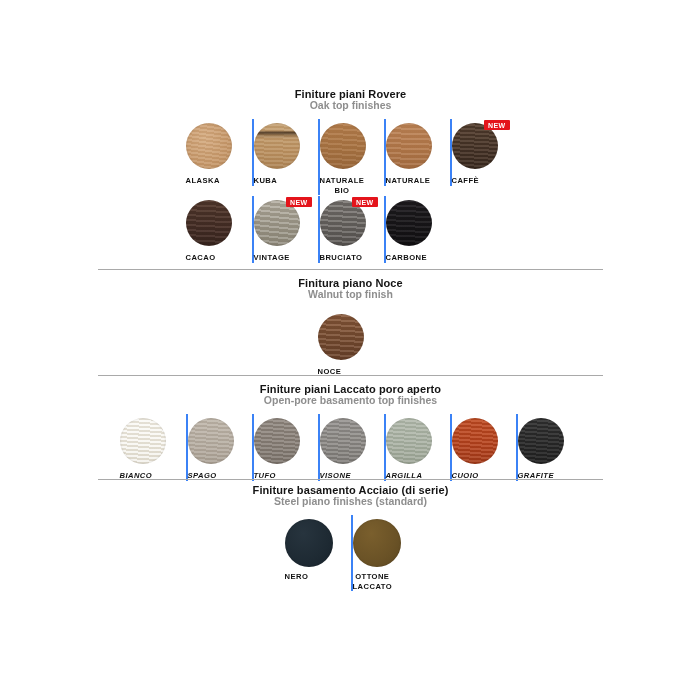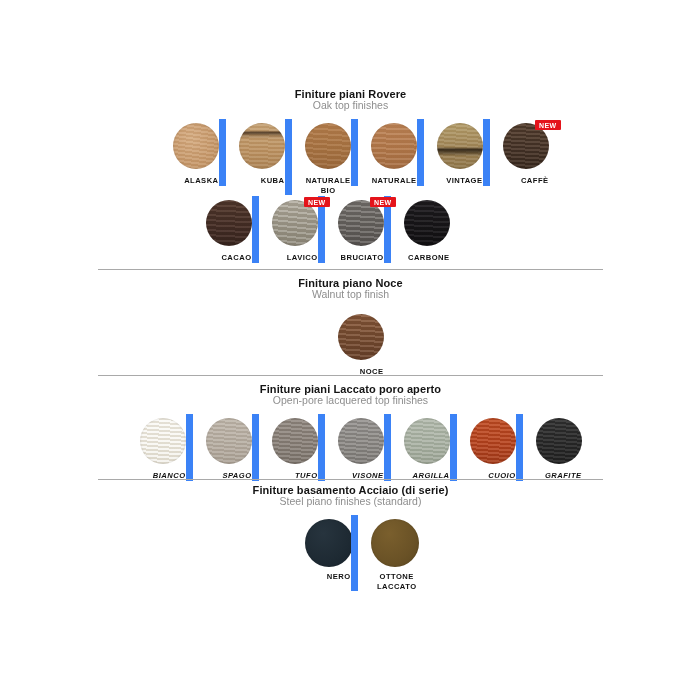--- a/index.html
+++ b/index.html
@@ -34,21 +34,21 @@
   }
   .sec-title {
     font-size: 11px;
     font-weight: bold;
     color: #141414;
     letter-spacing: 0.1px;
     display: block;
   }
   .sec-sub {
     font-size: 10.5px;
-    font-weight: normal;
+    font-weight: bold;
     color: #8e8e8e;
     display: block;
     margin-top: 0px;
   }
 
   .rule {
     position: absolute;
     left: 98px;
     width: 505px;
     height: 0;
@@ -59,26 +59,26 @@
   .row {
     display: flex;
     justify-content: center;
     align-items: flex-start;
   }
   .cell {
     position: relative;
     width: 66px;
     display: flex;
     flex-direction: column;
-    align-items: flex-end;
+    align-items: flex-start;
     padding-top: 4px;
     box-sizing: border-box;
   }
   .cell + .cell {
-    border-left: 7px solid #3b82f6;
+    border-left: 2px solid #3b82f6;
   }
 
   .swatch-wrap {
     position: relative;
     width: 46px;
     height: 46px;
   }
   .swatch {
     width: 46px;
     height: 46px;
@@ -161,29 +161,20 @@
 
       <div class="cell">
         <div class="swatch-wrap">
           <span class="swatch" style="background:
                   repeating-linear-gradient(2deg, rgba(255,255,255,0.10) 0 2px, rgba(95,58,28,0.10) 2px 5px),
                   linear-gradient(180deg, #bd8355 0%, #b3784a 55%, #a66e42 100%);"></span>
         </div>
         <div class="label">NATURALE</div>
       </div>
 
-      <div class="cell">
-        <div class="swatch-wrap">
-          <span class="swatch" style="background:
-                  linear-gradient(180deg, rgba(0,0,0,0) 0%, rgba(0,0,0,0) 52%, rgba(40,30,18,0.88) 58%, rgba(40,30,18,0.55) 64%, rgba(0,0,0,0) 72%),
-                  repeating-linear-gradient(5deg, rgba(255,255,255,0.10) 0 2px, rgba(110,85,45,0.10) 2px 4px),
-                  linear-gradient(180deg, #b39c69 0%, #9e8355 58%, #8d7448 100%);"></span>
-        </div>
-        <div class="label">VINTAGE</div>
-      </div>
 
       <div class="cell">
         <div class="swatch-wrap">
           <span class="swatch" style="background:
                   repeating-linear-gradient(4deg, rgba(255,255,255,0.07) 0 2px, rgba(0,0,0,0.16) 2px 4px),
                   linear-gradient(180deg, #584130 0%, #4b372a 55%, #3e2d21 100%);"></span>
           <span class="badge">NEW</span>
         </div>
         <div class="label">CAFFÈ</div>
       </div>
@@ -201,21 +192,21 @@
         <div class="label">CACAO</div>
       </div>
 
       <div class="cell">
         <div class="swatch-wrap">
           <span class="swatch" style="background:
                   repeating-linear-gradient(6deg, rgba(255,255,255,0.16) 0 2px, rgba(90,82,66,0.18) 2px 5px),
                   linear-gradient(180deg, #b3ada0 0%, #a09b8d 52%, #8f8a7c 100%);"></span>
           <span class="badge">NEW</span>
         </div>
-        <div class="label">LAVICO</div>
+        <div class="label">VINTAGE</div>
       </div>
 
       <div class="cell">
         <div class="swatch-wrap">
           <span class="swatch" style="background:
                   repeating-linear-gradient(4deg, rgba(255,255,255,0.12) 0 2px, rgba(30,28,26,0.20) 2px 5px),
                   linear-gradient(180deg, #7b7773 0%, #6e6a66 52%, #5e5a57 100%);"></span>
           <span class="badge">NEW</span>
         </div>
         <div class="label">BRUCIATO</div>
@@ -253,21 +244,21 @@
         <div class="label">NOCE</div>
       </div>
     </div>
   </div>
 
   <div class="rule" style="top:375px;"></div>
 
   <div class="section" style="top:383px;">
     <div class="section-head">
       <span class="sec-title">Finiture piani Laccato poro aperto</span>
-      <span class="sec-sub">Open-pore lacquered top finishes</span>
+      <span class="sec-sub">Open-pore basamento top finishes</span>
     </div>
   </div>
 
   <div class="section" style="top:414px;font-style:italic;">
     <div class="row">
       <div class="cell">
         <div class="swatch-wrap">
           <span class="swatch" style="background:
                   repeating-linear-gradient(5deg, rgba(255,255,255,0.55) 0 2px, rgba(205,198,182,0.45) 2px 4px),
                   linear-gradient(180deg, #f7f5ee 0%, #f2efe6 55%, #e9e5da 100%);"></span>

